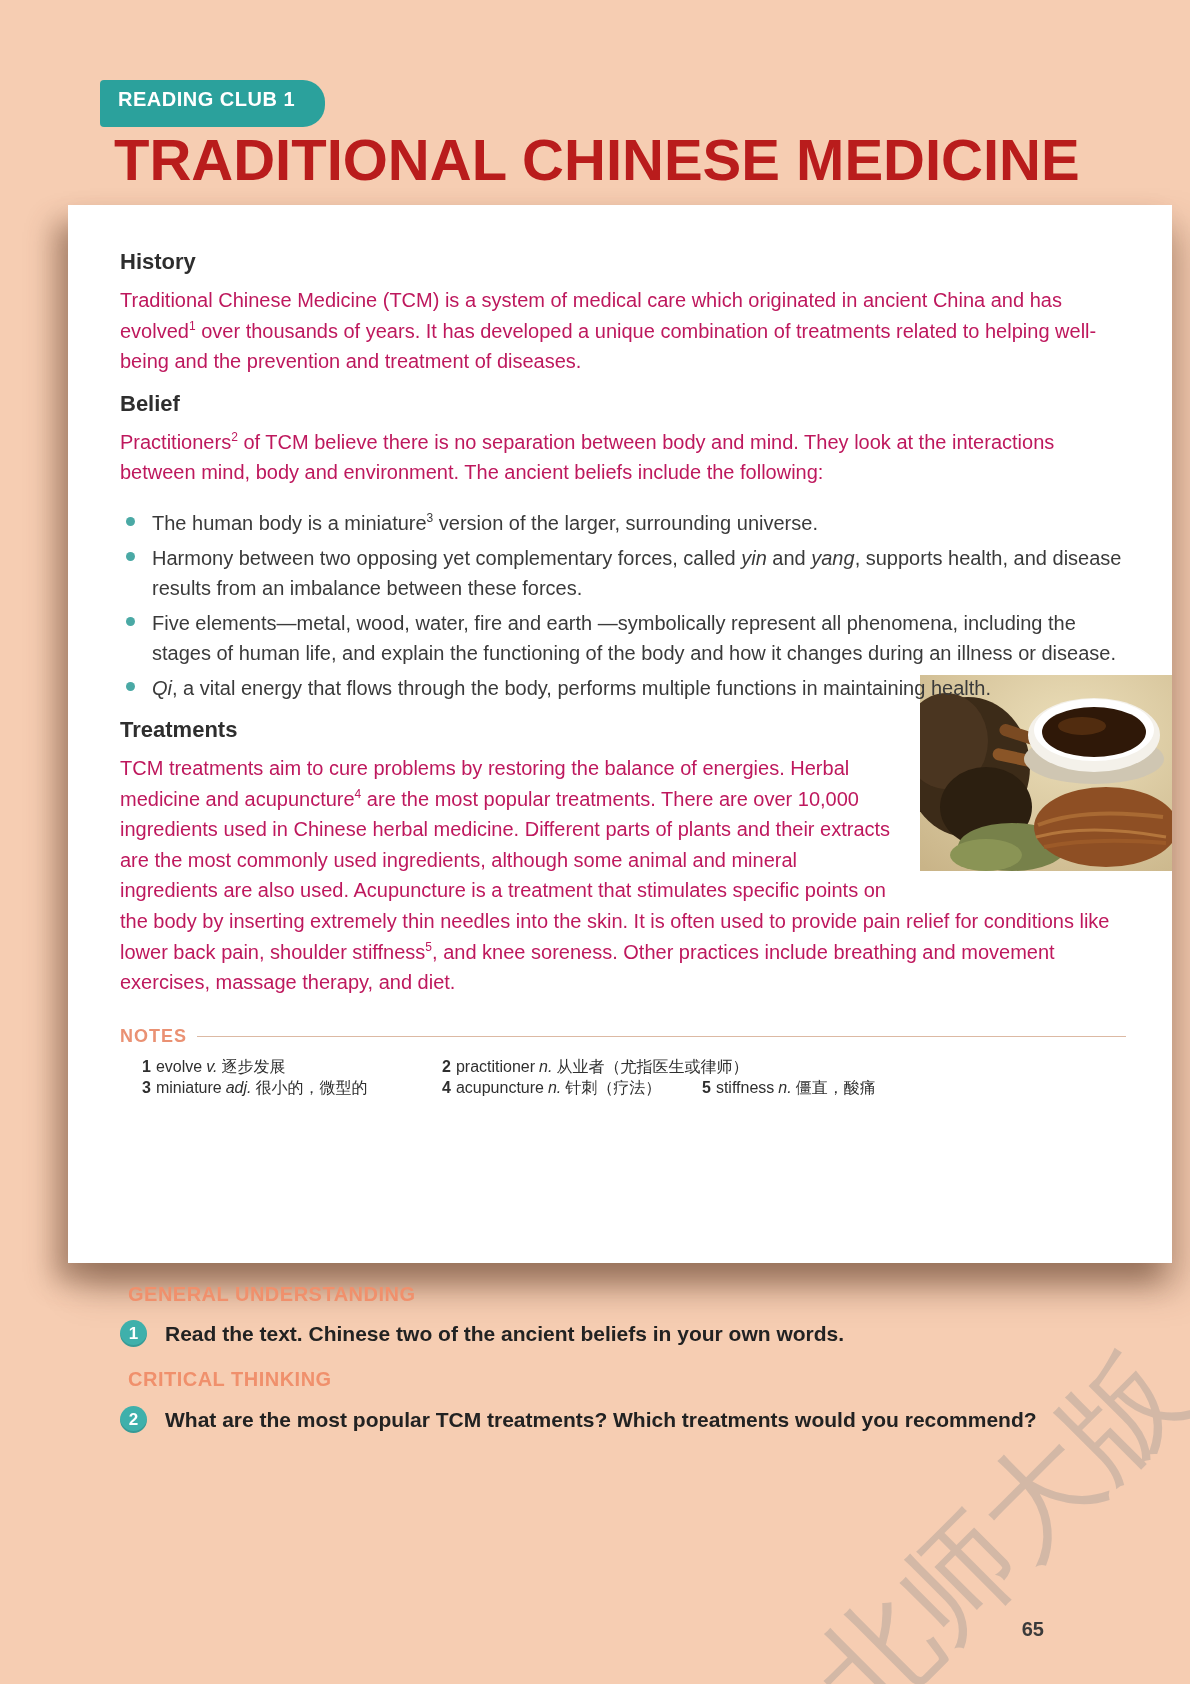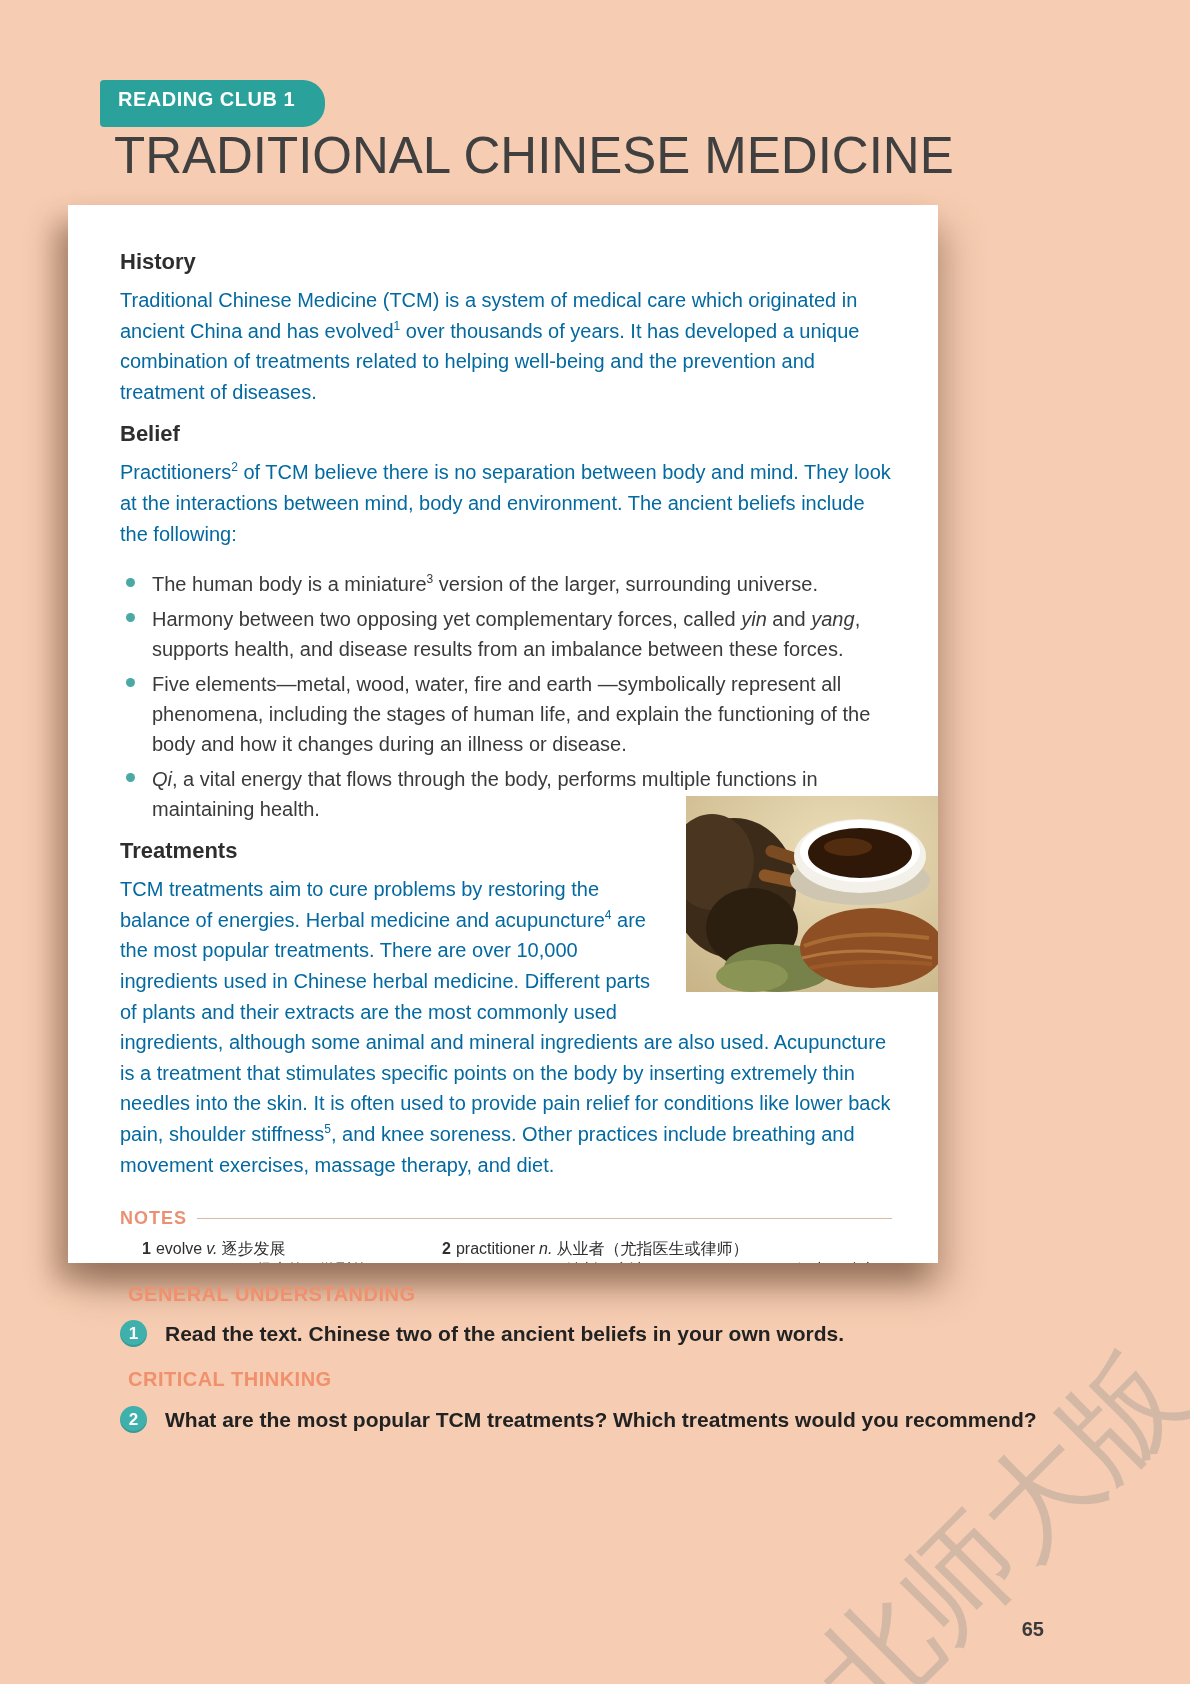--- a/index.html
+++ b/index.html
@@ -13,32 +13,32 @@
   }
   .badge {
     position:absolute; left:100px; top:80px;
     background:#2ba19c; color:#fff;
     font-size:20px; font-weight:bold; letter-spacing:.5px;
     padding:8px 30px 16px 18px;
     border-radius:4px 22px 22px 4px;
   }
   .page-title {
     position:absolute; left:114px; top:126px; width:940px;
-    color:#404040; font-size:51px; font-weight:normal; letter-spacing:0;
+    color:#b91c1c; font-size:58px; font-weight:bold; letter-spacing:0;
     white-space:nowrap;
   }
   .card {
-    position:absolute; left:68px; top:205px; width:870px; height:1058px;
+    position:absolute; left:68px; top:205px; width:1104px; height:1058px;
     background:#fff;
     box-shadow:-14px 18px 26px rgba(97,62,42,.45), 10px 24px 34px rgba(97,62,42,.35);
     padding:30px 46px 18px 52px;
     overflow:hidden;
   }
   .card h3 { font-size:22px; color:#2e2e2e; margin:14px 0 10px; font-weight:bold; }
-  .card p { font-size:20px; line-height:1.53; color:#0369a1; margin-bottom:12px; }
+  .card p { font-size:20px; line-height:1.53; color:#be185d; margin-bottom:12px; }
   sup { font-size:12px; }
   .bullets { list-style:none; margin:20px 0 10px; }
   .bullets li { position:relative; padding-left:32px; font-size:20px; line-height:1.5; color:#3a3a3a; margin-bottom:5px; }
   .bullet-dot {
     position:absolute; left:6px; top:9px;
     width:9px; height:9px; border-radius:50%; background:#4aa9a5;
   }
   .treatments-photo {
     float:right;
     margin:-42px -46px 10px 20px;

